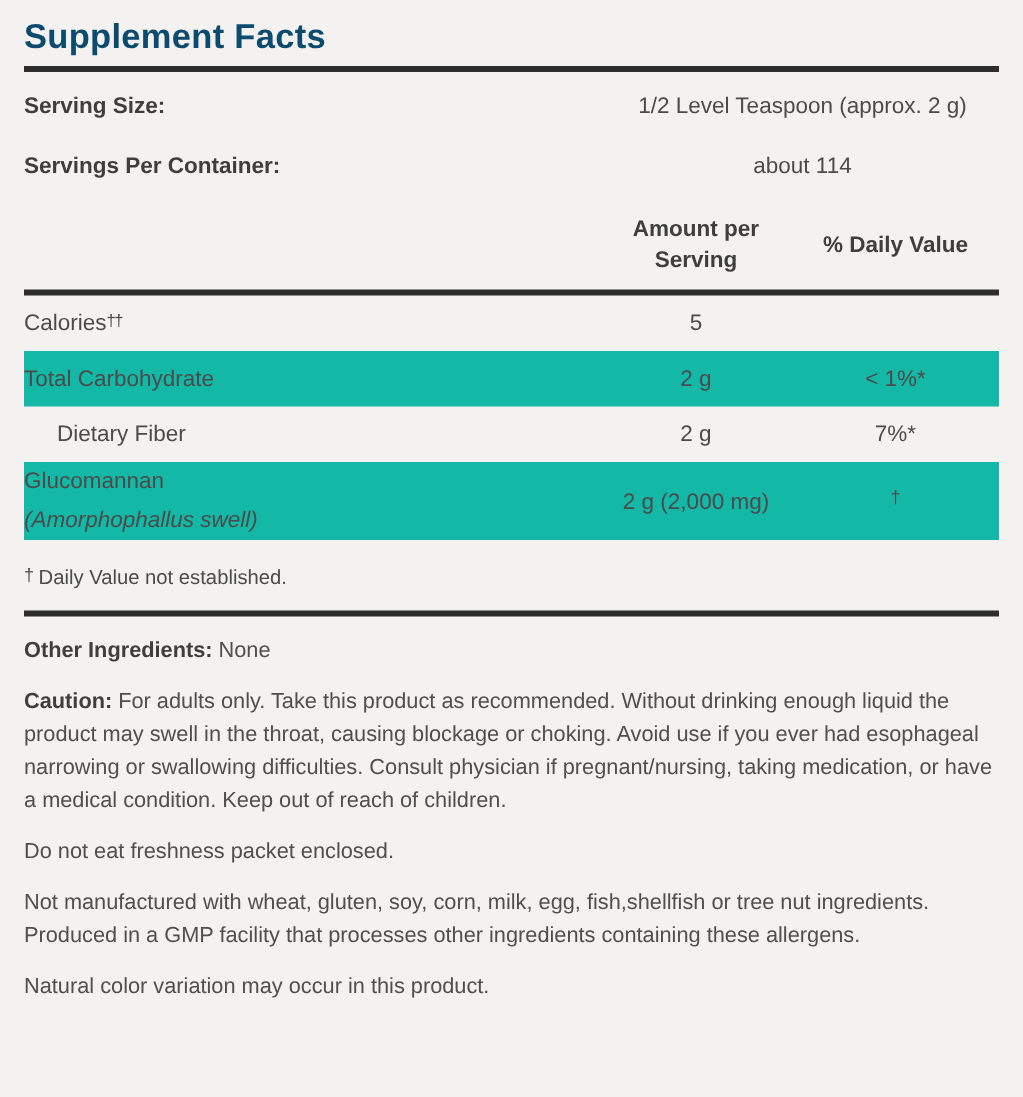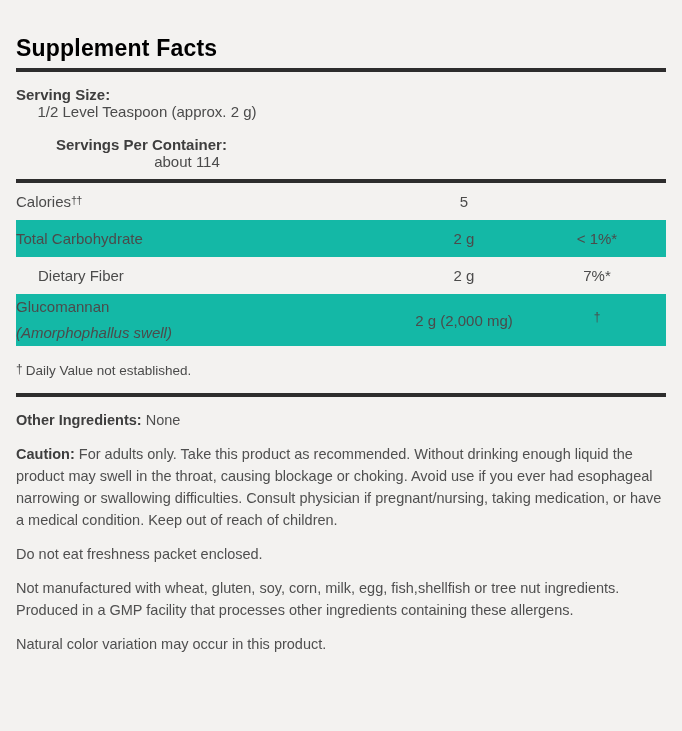--- a/index.html
+++ b/index.html
@@ -10,41 +10,39 @@
     background: #f3f2f0;
     font-family: "Liberation Sans", sans-serif;
     color: #4b4b4b;
     overflow: hidden;
   }
   .panel { padding: 0 16px; }
 
   .title {
     font-size: 23px;
     font-weight: 700;
-    color: #000000;
+    color: #0c4a6e;
     padding-top: 11px;
     letter-spacing: 0.2px;
-    margin-top: 24px;
   }
   .rule-thick {
     height: 4px;
     background: #2d2d2d;
     margin-top: 6px;
   }
 
   
   .serving-row {
     display: flex;
     align-items: baseline;
     margin-top: 14px;
     font-size: 15px;
     min-height: 24px;
-    flex-direction: column;
   }
-  .serving-row + .serving-row { margin-top: 16px; margin-left: 40px; }
+  .serving-row + .serving-row { margin-top: 16px; }
   .serving-label { font-weight: 700; color: #3e3e3e; flex: 1 1 auto; }
   .serving-value { width: 262px; text-align: center; flex: 0 0 auto; }
 
   
   .trow {
     display: grid;
     grid-template-columns: 1fr 128px 138px;
     align-items: center;
     font-size: 15px;
   }
@@ -92,20 +90,25 @@
   <div class="serving-row">
     <span class="serving-label">Serving Size:</span>
     <span class="serving-value">1/2 Level Teaspoon (approx. 2 g)</span>
   </div>
 
   <div class="serving-row">
     <span class="serving-label">Servings Per Container:</span>
     <span class="serving-value">about 114</span>
   </div>
 
+  <div class="trow thead">
+    <div></div>
+    <div class="cell-amount">Amount per Serving</div>
+    <div class="cell-dv">% Daily Value</div>
+  </div>
   <div class="rule-thick after-head"></div>
 
   <div class="trow body-row">
     <div class="cell-name"><span>Calories</span><span class="sup-marker">††</span></div>
     <div class="cell-amount">5</div>
     <div class="cell-dv"></div>
   </div>
 
   <div class="trow body-row alt">
     <div class="cell-name">Total Carbohydrate</div>

